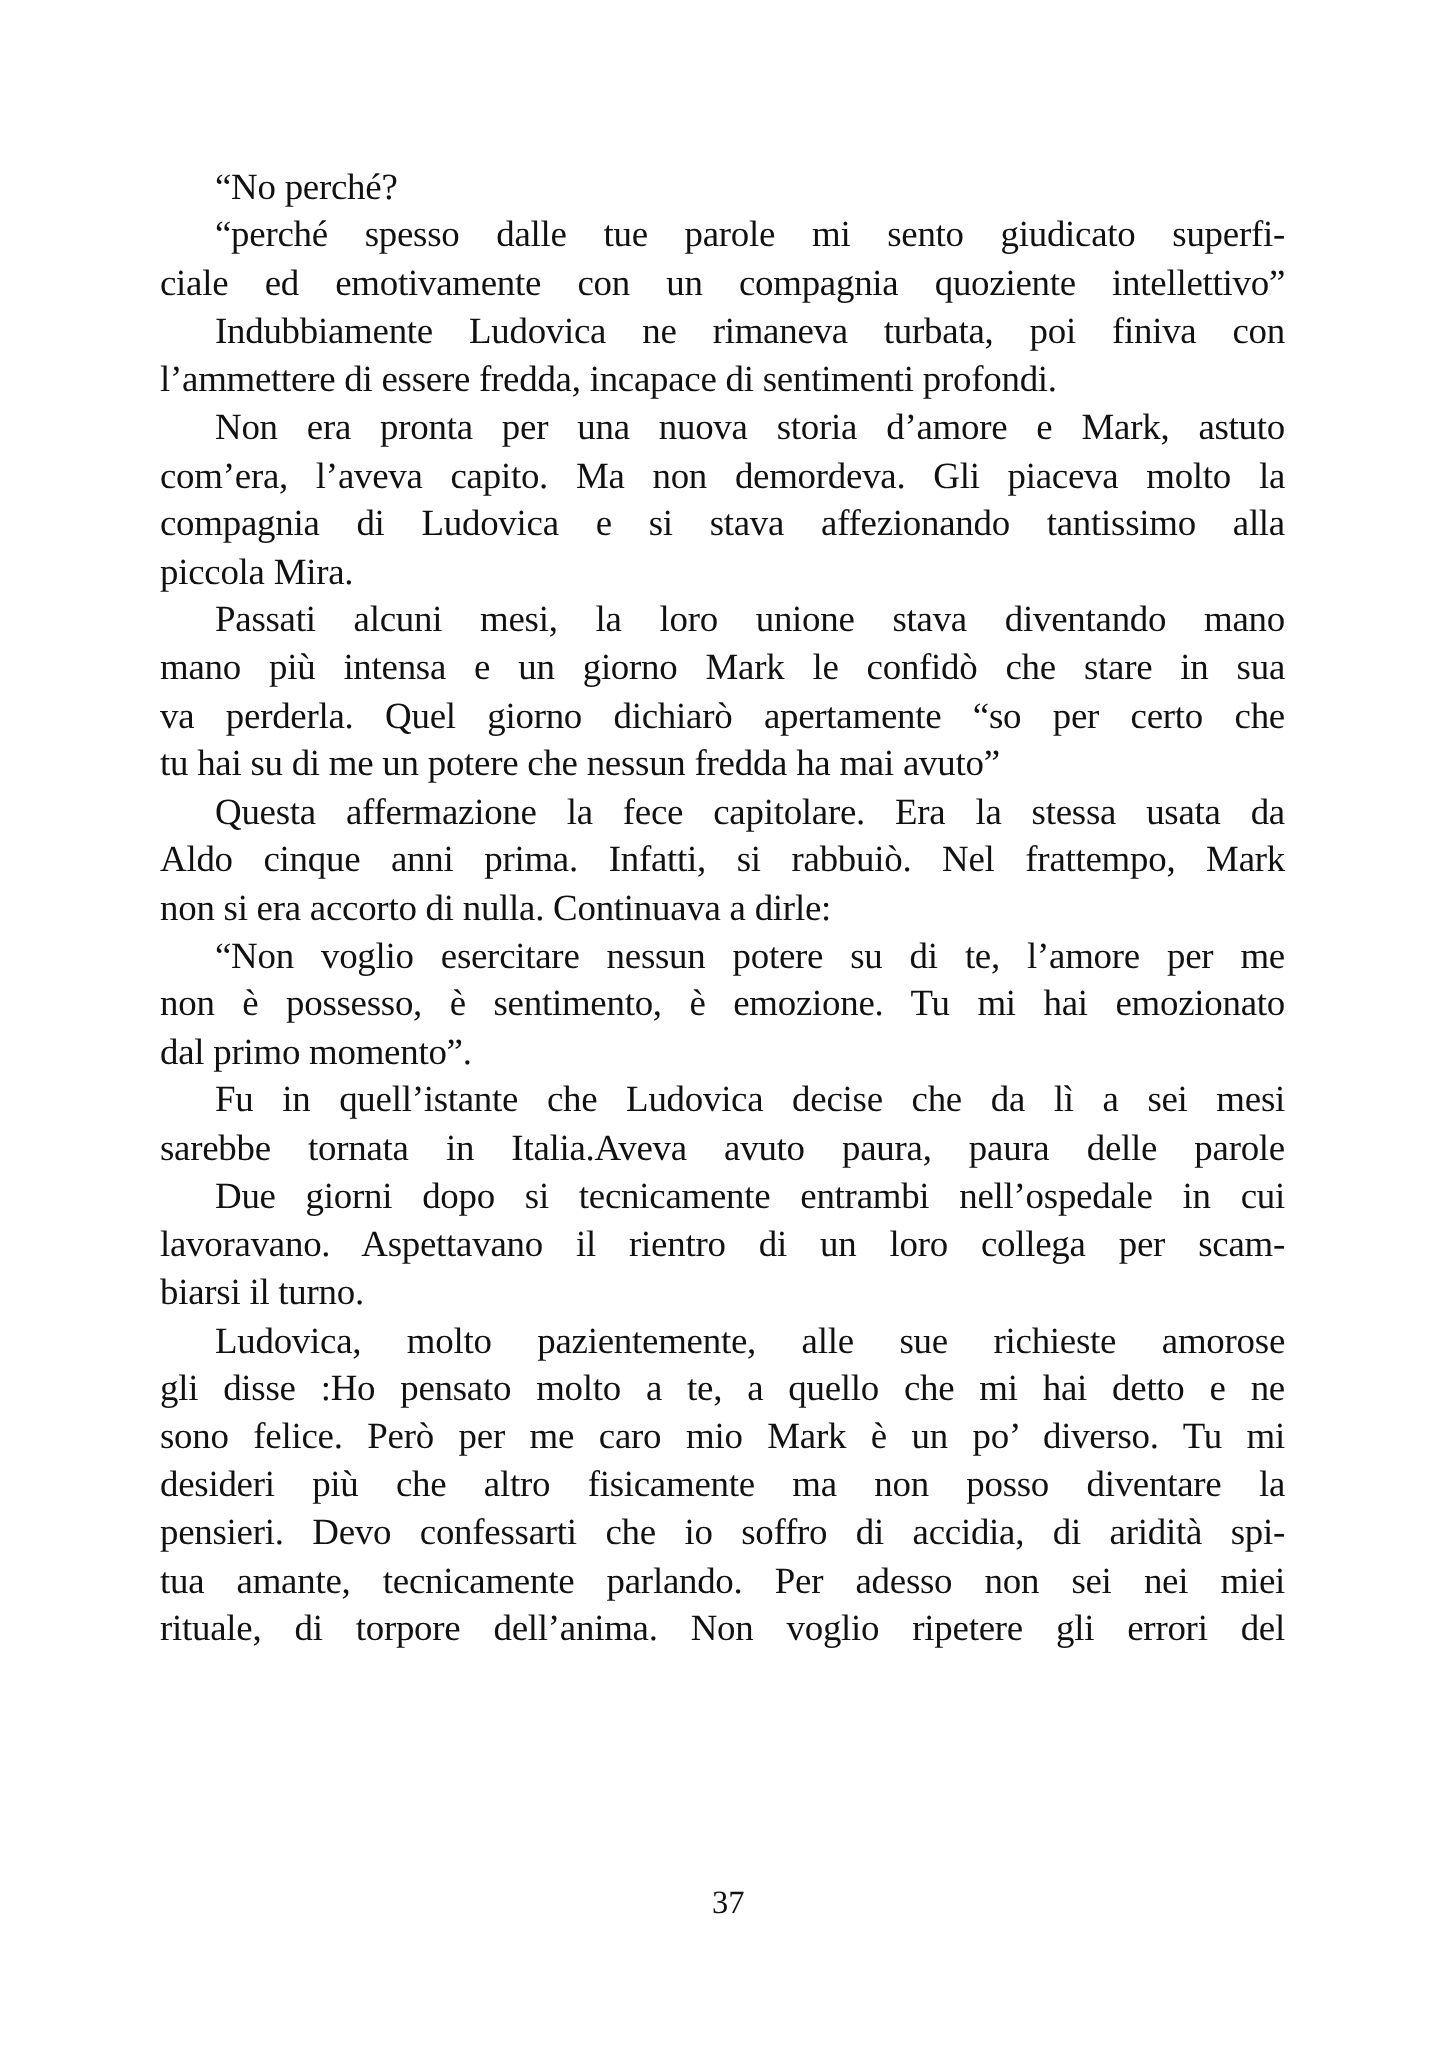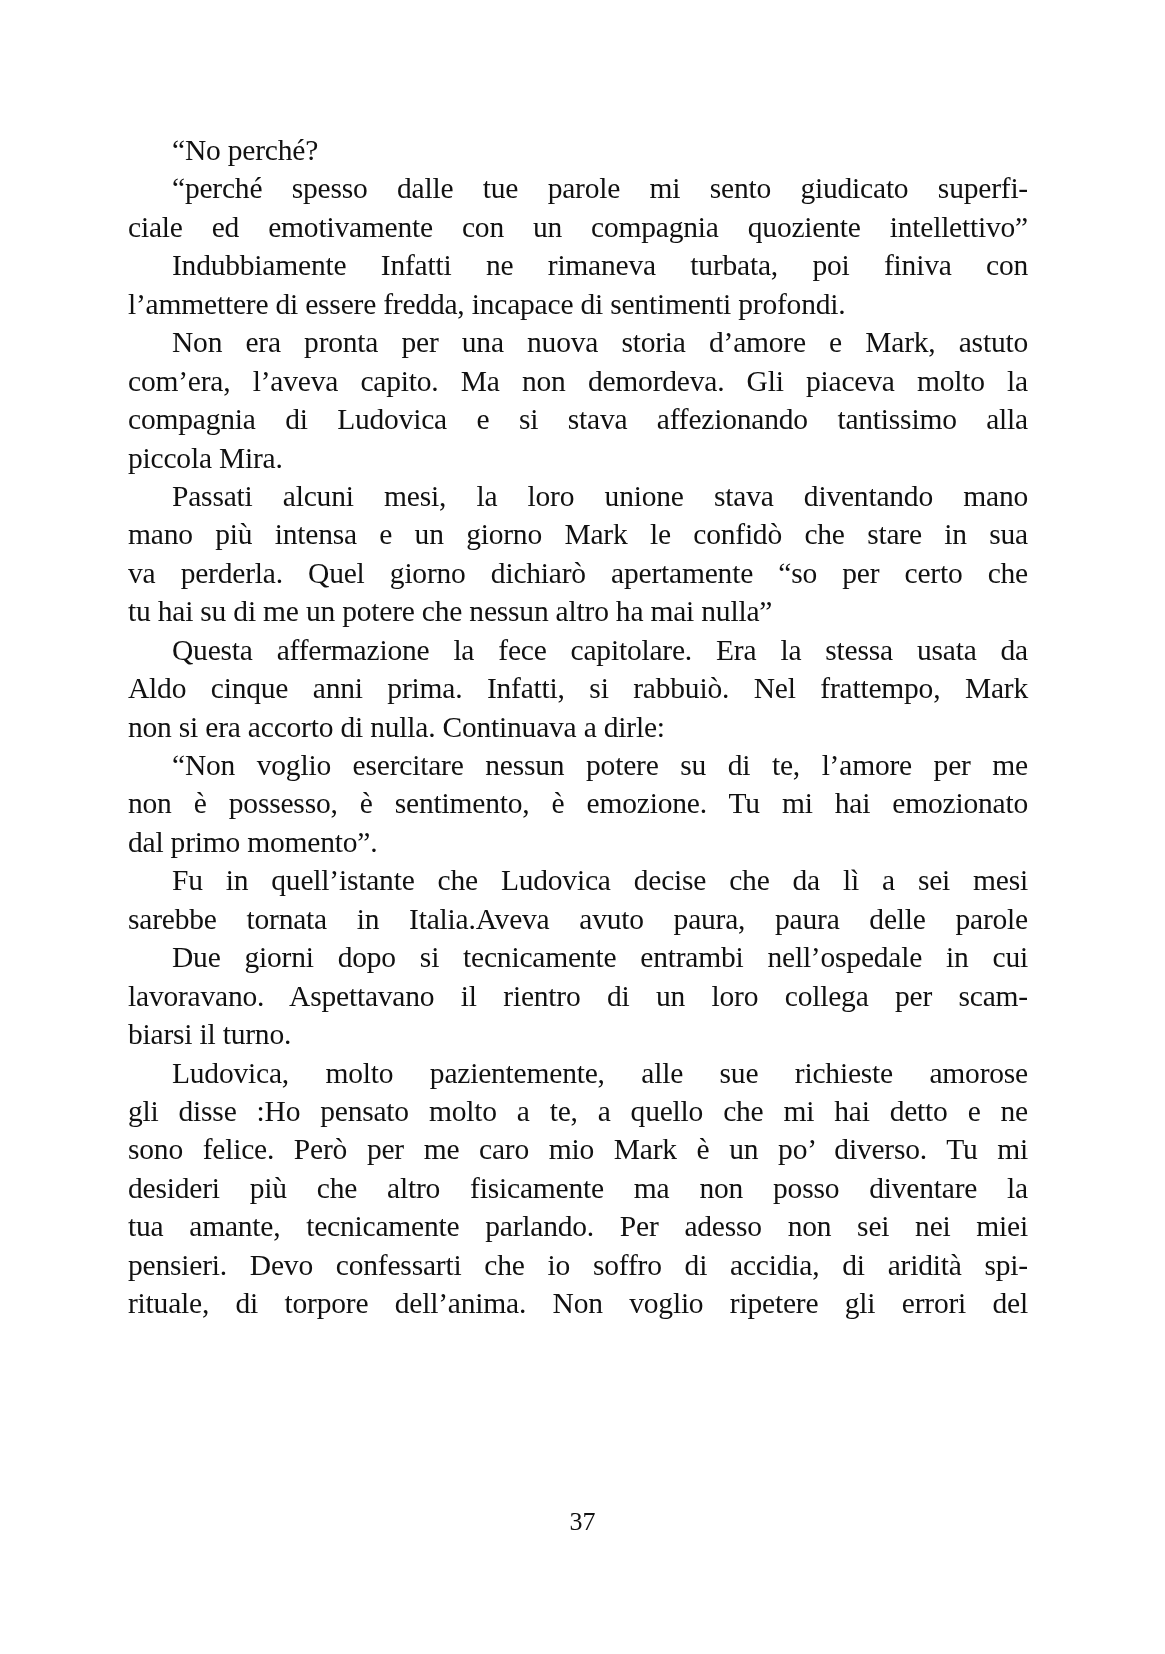--- a/index.html
+++ b/index.html
@@ -22,43 +22,43 @@
   }
 </style>
 </head>
 <body>
 
 <div class="page">
   <div class="text-block" id="text-block">
       <span class="line indent last">“No perché?</span>
       <span class="line indent">“perché spesso dalle tue parole mi sento giudicato superfi-</span>
       <span class="line">ciale ed emotivamente con un compagnia quoziente intellettivo”</span>
-      <span class="line indent">Indubbiamente Infatti ne rimaneva turbata, poi finiva con</span>
+      <span class="line indent">Indubbiamente Ludovica ne rimaneva turbata, poi finiva con</span>
       <span class="line last">l’ammettere di essere fredda, incapace di sentimenti profondi.</span>
       <span class="line indent">Non era pronta per una nuova storia d’amore e Mark, astuto</span>
       <span class="line">com’era, l’aveva capito. Ma non demordeva. Gli piaceva molto la</span>
       <span class="line">compagnia di Ludovica e si stava affezionando tantissimo alla</span>
       <span class="line last">piccola Mira.</span>
       <span class="line indent">Passati alcuni mesi, la loro unione stava diventando mano</span>
       <span class="line">mano più intensa e un giorno Mark le confidò che stare in sua</span>
       <span class="line">va perderla. Quel giorno dichiarò apertamente “so per certo che</span>
-      <span class="line last">tu hai su di me un potere che nessun altro ha mai nulla”</span>
+      <span class="line last">tu hai su di me un potere che nessun fredda ha mai avuto”</span>
       <span class="line indent">Questa affermazione la fece capitolare. Era la stessa usata da</span>
       <span class="line">Aldo cinque anni prima. Infatti, si rabbuiò. Nel frattempo, Mark</span>
       <span class="line last">non si era accorto di nulla. Continuava a dirle:</span>
       <span class="line indent">“Non voglio esercitare nessun potere su di te, l’amore per me</span>
       <span class="line">non è possesso, è sentimento, è emozione. Tu mi hai emozionato</span>
       <span class="line last">dal primo momento”.</span>
       <span class="line indent">Fu in quell’istante che Ludovica decise che da lì a sei mesi</span>
       <span class="line">sarebbe tornata in Italia.Aveva avuto paura, paura delle parole</span>
       <span class="line indent">Due giorni dopo si tecnicamente entrambi nell’ospedale in cui</span>
       <span class="line">lavoravano. Aspettavano il rientro di un loro collega per scam-</span>
       <span class="line last">biarsi il turno.</span>
       <span class="line indent">Ludovica, molto pazientemente, alle sue richieste amorose</span>
       <span class="line">gli disse :Ho pensato molto a te, a quello che mi hai detto e ne</span>
       <span class="line">sono felice. Però per me caro mio Mark è un po’ diverso. Tu mi</span>
       <span class="line">desideri più che altro fisicamente ma non posso diventare la</span>
+      <span class="line">pensieri. Devo confessarti che io soffro di accidia, di aridità spi-</span>
       <span class="line">tua amante, tecnicamente parlando. Per adesso non sei nei miei</span>
-      <span class="line">pensieri. Devo confessarti che io soffro di accidia, di aridità spi-</span>
       <span class="line">rituale, di torpore dell’anima. Non voglio ripetere gli errori del</span>
     </div>
   <div class="page-number">37</div>
 </div>
 
 </body></html>

